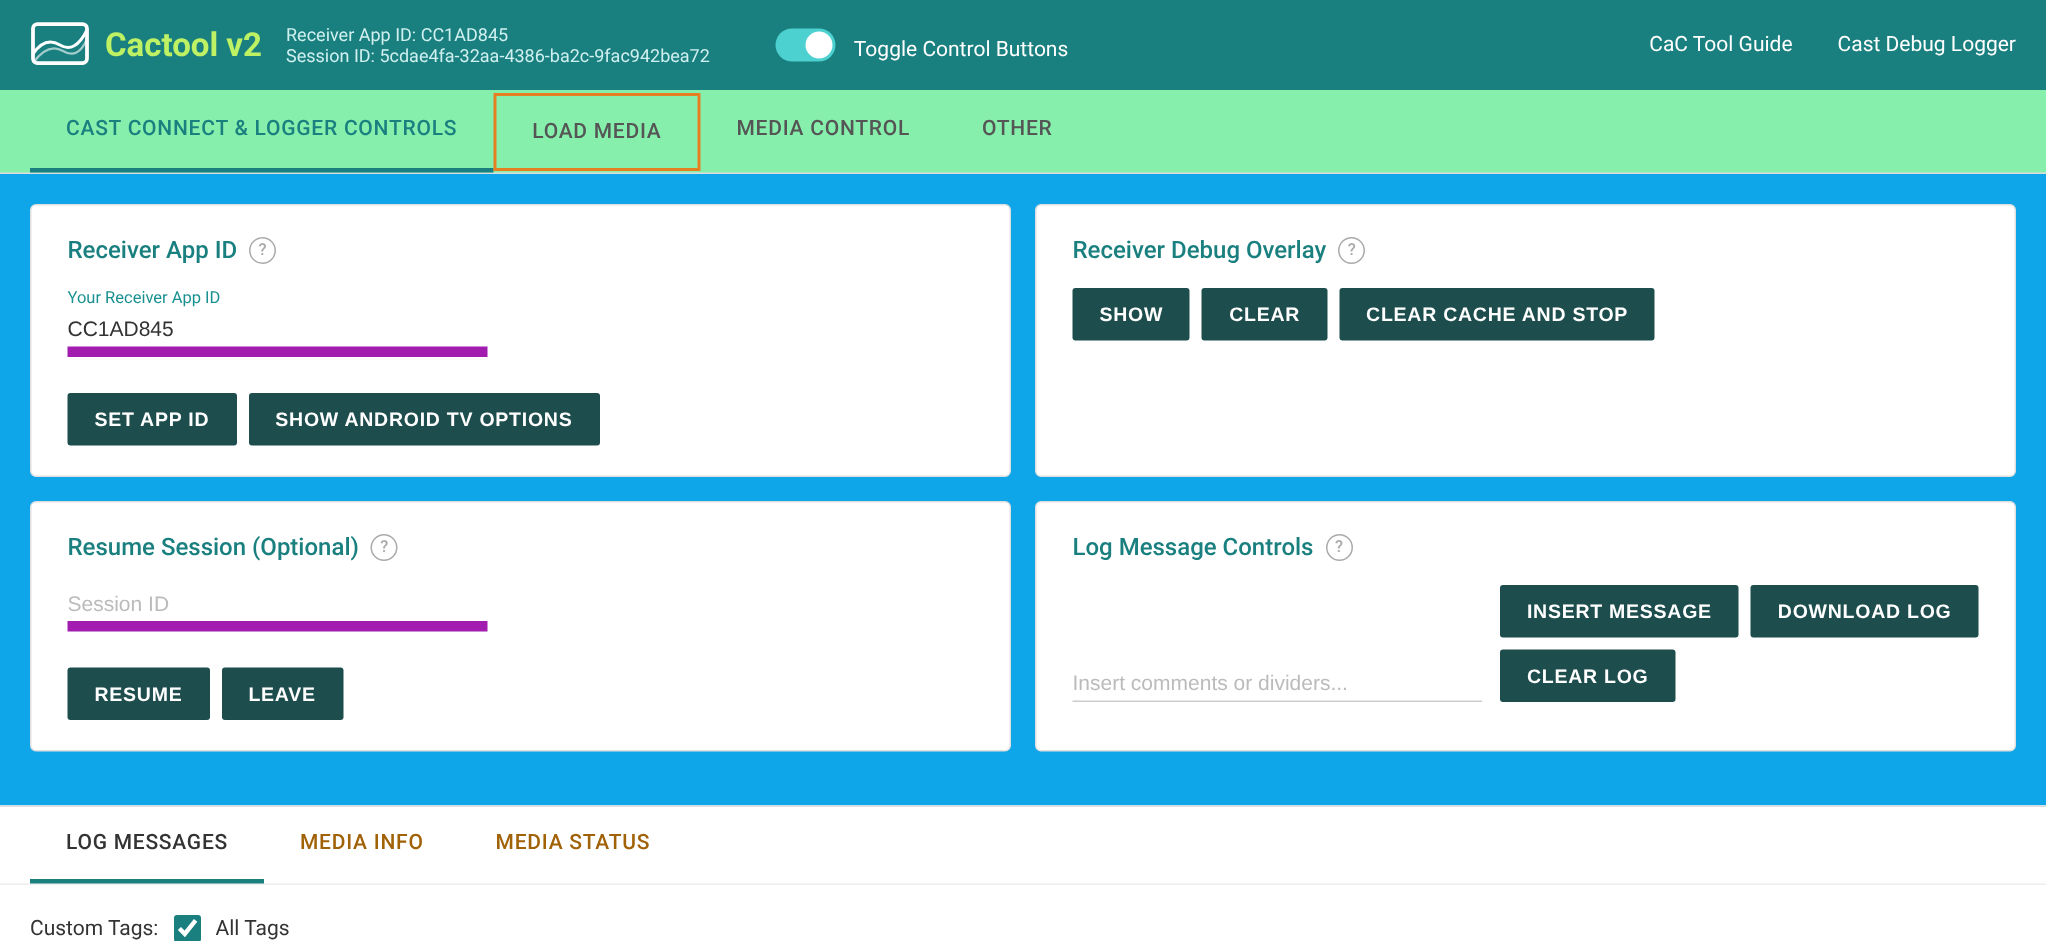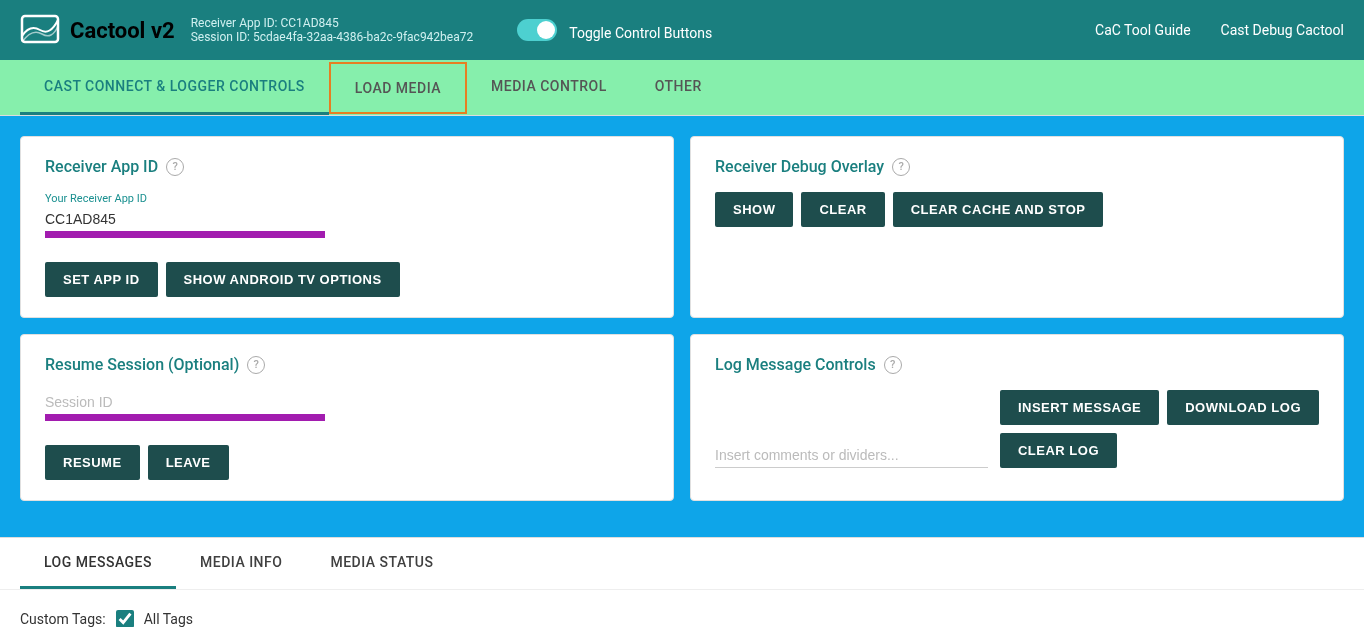--- a/index.html
+++ b/index.html
@@ -16,21 +16,21 @@
       gap: 16px;
     }
     .header-logo {
       display: flex;
       align-items: center;
       gap: 10px;
     }
     .logo-text {
       font-size: 22px;
       font-weight: bold;
-      color: #000000;
+      color: #bef264;
       text-align: center;
     }
     .logo-icon {
       width: 40px;
       height: 40px;
     }
     .header-info {
       display: flex;
       flex-direction: column;
       font-size: 12px;
@@ -235,21 +235,21 @@
       display: flex;
       align-items: center;
       padding: 0 20px;
       border-bottom: 1px solid #eee;
     }
 
     .bottom-tab {
       padding: 16px 24px;
       font-size: 14px;
       font-weight: 500;
-      color: #404040;
+      color: #a16207;
       cursor: pointer;
       border-bottom: 3px solid transparent;
       text-transform: uppercase;
       letter-spacing: 0.5px;
     }
     .bottom-tab.active {
       color: #333;
       border-bottom: 3px solid #1a7f7f;
       text-align: right;
     }
@@ -297,21 +297,21 @@
   <div class="header-info">
     <span>Receiver App ID: CC1AD845</span>
     <span>Session ID: 5cdae4fa-32aa-4386-ba2c-9fac942bea72</span>
   </div>
   <div class="toggle-area">
     <div class="toggle-switch"></div>
     <span class="toggle-label">Toggle Control Buttons</span>
   </div>
   <nav class="header-links">
     <a class="header-link">CaC Tool Guide</a>
-    <a class="header-link">Cast Debug Cactool</a>
+    <a class="header-link">Cast Debug Logger</a>
   </nav>
 </header>
 
 <nav class="tabs-bar">
   <div class="tab active">CAST CONNECT &amp; LOGGER CONTROLS</div>
   <div class="tab highlighted">LOAD MEDIA</div>
   <div class="tab">MEDIA CONTROL</div>
   <div class="tab">OTHER</div>
 </nav>
 

